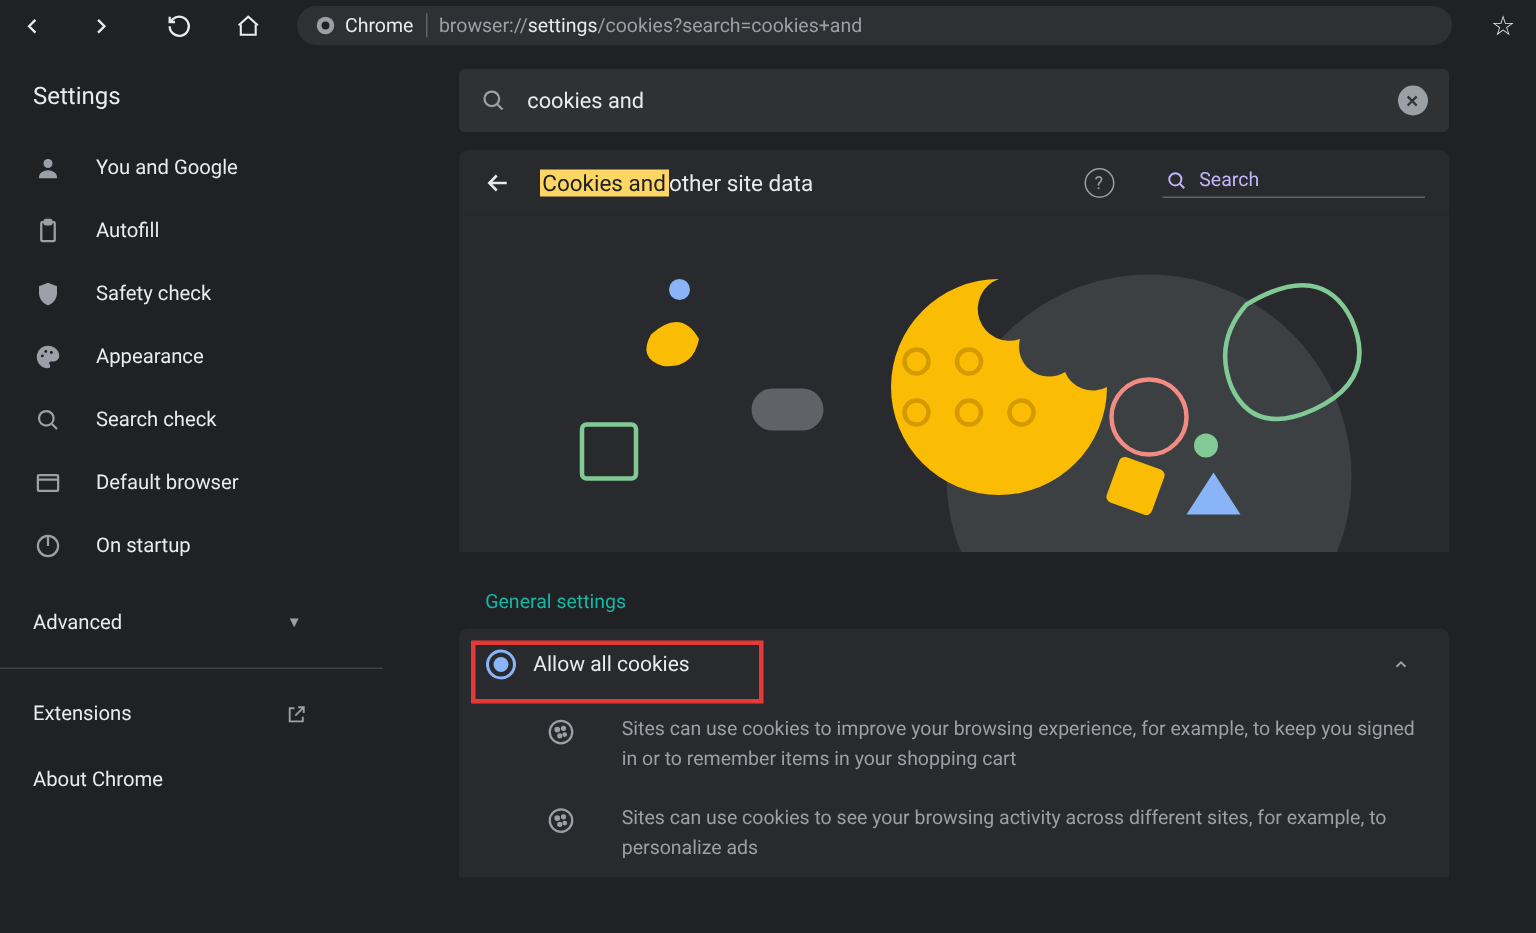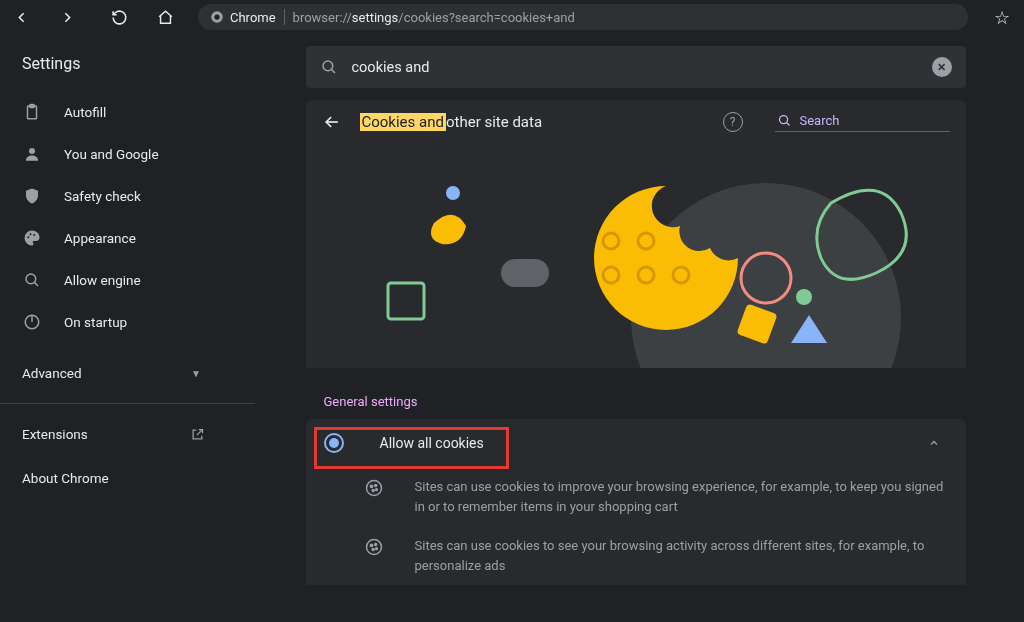--- a/index.html
+++ b/index.html
@@ -37,23 +37,23 @@
     .page-header { width: 660px; background:#292a2d; border-radius:6px 6px 0 0; padding: 11px 16px; display:flex; align-items:center; gap:18px; }
     .page-header .back { width:20px; height:20px; color:#e8eaed; cursor:pointer;}
     .page-header .crumb { font-size:15px; display:flex; align-items:baseline;}
     .highlight { background:#fdd663; color:#202124; padding:0 2px;}
     .page-header .spacer { flex:1; }
     .help-icon { width:20px; height:20px; border:1.5px solid #9aa0a6; border-radius:50%; color:#9aa0a6; display:flex; align-items:center; justify-content:center; font-size:12px; cursor:pointer;}
     .minisearch { display:flex; align-items:center; gap:8px; margin-left:14px; border-bottom:1px solid #5f6368; padding:2px 2px 3px; width:175px; color:#c4b5fd;}
     .minisearch span { font-size:13px; }
     .illustration { width:660px; height:225px; background:#292a2d; display:flex; align-items:center; justify-content:center; overflow:hidden; }
     .illustration .inner { position:relative; width:100%; height:225px; }
-    .section-label { width:660px; font-size:13px; color:#f0abfc; padding:26px 18px 10px 18px; }
+    .section-label { width:660px; font-size:13px; color:#14b8a6; padding:26px 18px 10px 18px; }
     .option-card { width:660px; background:#292a2d; border-radius:6px 6px 0 0; padding: 0; }
-    .option-row { display:flex; align-items:center; padding:14px 18px; gap:36px; cursor:pointer; position:relative;}
+    .option-row { display:flex; align-items:center; padding:14px 18px; gap:12px; cursor:pointer; position:relative;}
     .option-row .radio { width:20px; height:20px; border-radius:50%; border:2px solid #8ab4f8; display:flex; align-items:center; justify-content:center;}
     .option-row .radio .dot { width:10px; height:10px; border-radius:50%; background:#8ab4f8;}
     .option-row .label { font-size:14px; color:#e8eaed;}
     .option-row .chev { margin-left:auto; color:#9aa0a6; font-size:12px; margin-right:8px;}
     .red-box { position:absolute; top:8px; left:8px; width:195px; height:42px; border:3px solid #e53935; pointer-events:none;}
     .desc-row { display:flex; align-items:flex-start; gap:31px; padding:10px 18px 10px 58px; color:#9aa0a6; font-size:13px; }
     .desc-row .cookie-icon { width:20px; height:20px; flex-shrink:0; margin-top:1px;}
     .desc-row .text { line-height:1.5; max-width:540px;}
     svg { display:block;}
   </style>
@@ -103,36 +103,36 @@
   <div class="star">☆</div>
 </div>
 
 <div class="app">
 
   <div class="sidebar">
     <div class="title">Settings</div>
 
     <div class="side-item">
       <span class="icon">
-        <svg width="18" height="18" viewBox="0 0 24 24" fill="none" stroke="currentColor" stroke-width="2">
-            <rect x="6" y="4" width="12" height="17" rx="1"></rect>
-            <rect x="9" y="2" width="6" height="4" rx="1" fill="currentColor"></rect>
-          </svg>
-      </span>
-      <span>Autofill</span>
-    </div>
-
-    <div class="side-item">
-      <span class="icon">
         <svg width="18" height="18" viewBox="0 0 24 24" fill="currentColor">
             <circle cx="12" cy="8" r="4"></circle>
             <path d="M4 20c0-3.3 3.6-6 8-6s8 2.7 8 6v1H4z"></path>
           </svg>
       </span>
       <span>You and Google</span>
+    </div>
+
+    <div class="side-item">
+      <span class="icon">
+        <svg width="18" height="18" viewBox="0 0 24 24" fill="none" stroke="currentColor" stroke-width="2">
+            <rect x="6" y="4" width="12" height="17" rx="1"></rect>
+            <rect x="9" y="2" width="6" height="4" rx="1" fill="currentColor"></rect>
+          </svg>
+      </span>
+      <span>Autofill</span>
     </div>
 
     <div class="side-item">
       <span class="icon">
         <svg width="18" height="18" viewBox="0 0 24 24" fill="currentColor">
             <path d="M12 2l8 3v6c0 5-3.4 9.4-8 11-4.6-1.6-8-6-8-11V5z"></path>
           </svg>
       </span>
       <span>Safety check</span>
     </div>
@@ -150,23 +150,32 @@
       <span>Appearance</span>
     </div>
 
     <div class="side-item">
       <span class="icon">
         <svg width="18" height="18" viewBox="0 0 24 24" fill="none" stroke="currentColor" stroke-width="2">
             <circle cx="10.5" cy="10.5" r="6.5"></circle>
             <path d="M20 20l-4.5-4.5"></path>
           </svg>
       </span>
-      <span>Allow engine</span>
-    </div>
-
+      <span>Search check</span>
+    </div>
+
+    <div class="side-item">
+      <span class="icon">
+        <svg width="18" height="18" viewBox="0 0 24 24" fill="none" stroke="currentColor" stroke-width="2">
+            <rect x="3" y="5" width="18" height="14" rx="1"></rect>
+            <path d="M3 9h18"></path>
+          </svg>
+      </span>
+      <span>Default browser</span>
+    </div>
 
     <div class="side-item">
       <span class="icon">
         <svg width="18" height="18" viewBox="0 0 24 24" fill="none" stroke="currentColor" stroke-width="2">
             <circle cx="12" cy="12" r="9"></circle>
             <path d="M12 3v9"></path>
           </svg>
       </span>
       <span>On startup</span>
     </div>

